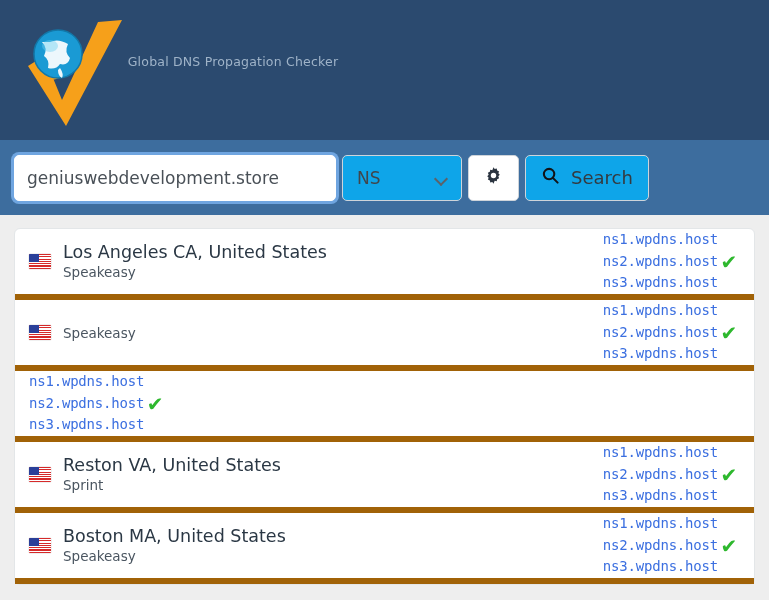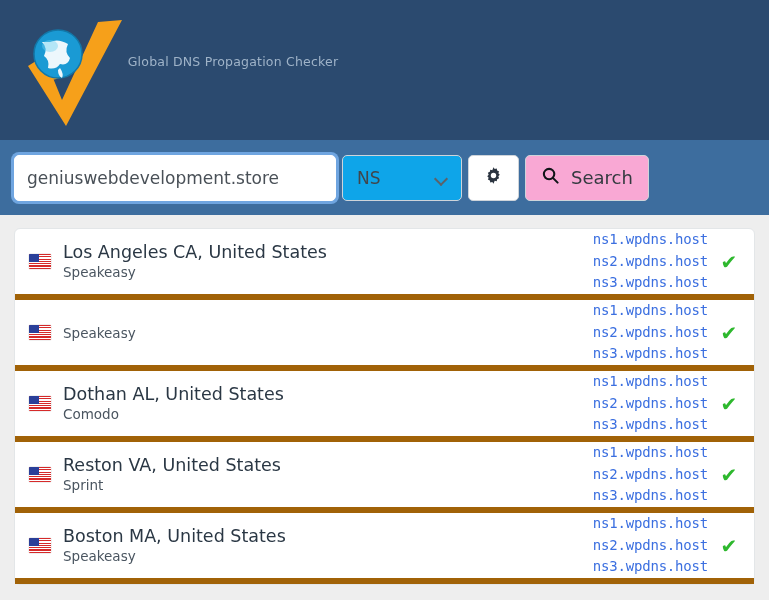--- a/index.html
+++ b/index.html
@@ -136,21 +136,21 @@
     align-items: center;
     justify-content: center;
     cursor: pointer;
   }
 
   .search-btn {
     width: 124px;
     height: 46px;
     border-radius: 5px;
     border: 1px solid #ced4da;
-    background: #f9a8d4;
+    background: #0ea5e9;
     display: flex;
     align-items: center;
     justify-content: center;
     gap: 11px;
     cursor: pointer;
   }
 
   .search-btn-label {
     font-size: 18px;
     color: #343a40;
@@ -227,21 +227,21 @@
   .loc-provider {
     font-size: 13.5px;
     color: #4a5560;
     font-family: "DejaVu Sans", sans-serif;
     margin-top: 3px;
   }
 
   .result-right {
     display: flex;
     align-items: center;
-    gap: 10px;
+    gap: 0;
   }
 
   .records {
     text-align: right;
     line-height: 1.53;
   }
 
   .record {
     font-size: 14px;
     color: #3b6fe0;
@@ -353,30 +353,20 @@
         <div class="result-right">
           <div class="records">
             <div class="record">ns1.wpdns.host</div>
             <div class="record">ns2.wpdns.host</div>
             <div class="record">ns3.wpdns.host</div>
           </div>
           <div class="check">✔</div>
         </div>
       </div>
       <div class="result-row">
-        <div class="result-left">
-          <span class="flag">
-            <span class="stripes"></span>
-            <span class="canton"></span>
-          </span>
-          <div class="loc-block">
-            <div class="loc-name">Dothan AL, United States</div>
-            <div class="loc-provider">Comodo</div>
-          </div>
-        </div>
         <div class="result-right">
           <div class="records">
             <div class="record">ns1.wpdns.host</div>
             <div class="record">ns2.wpdns.host</div>
             <div class="record">ns3.wpdns.host</div>
           </div>
           <div class="check">✔</div>
         </div>
       </div>
       <div class="result-row">

